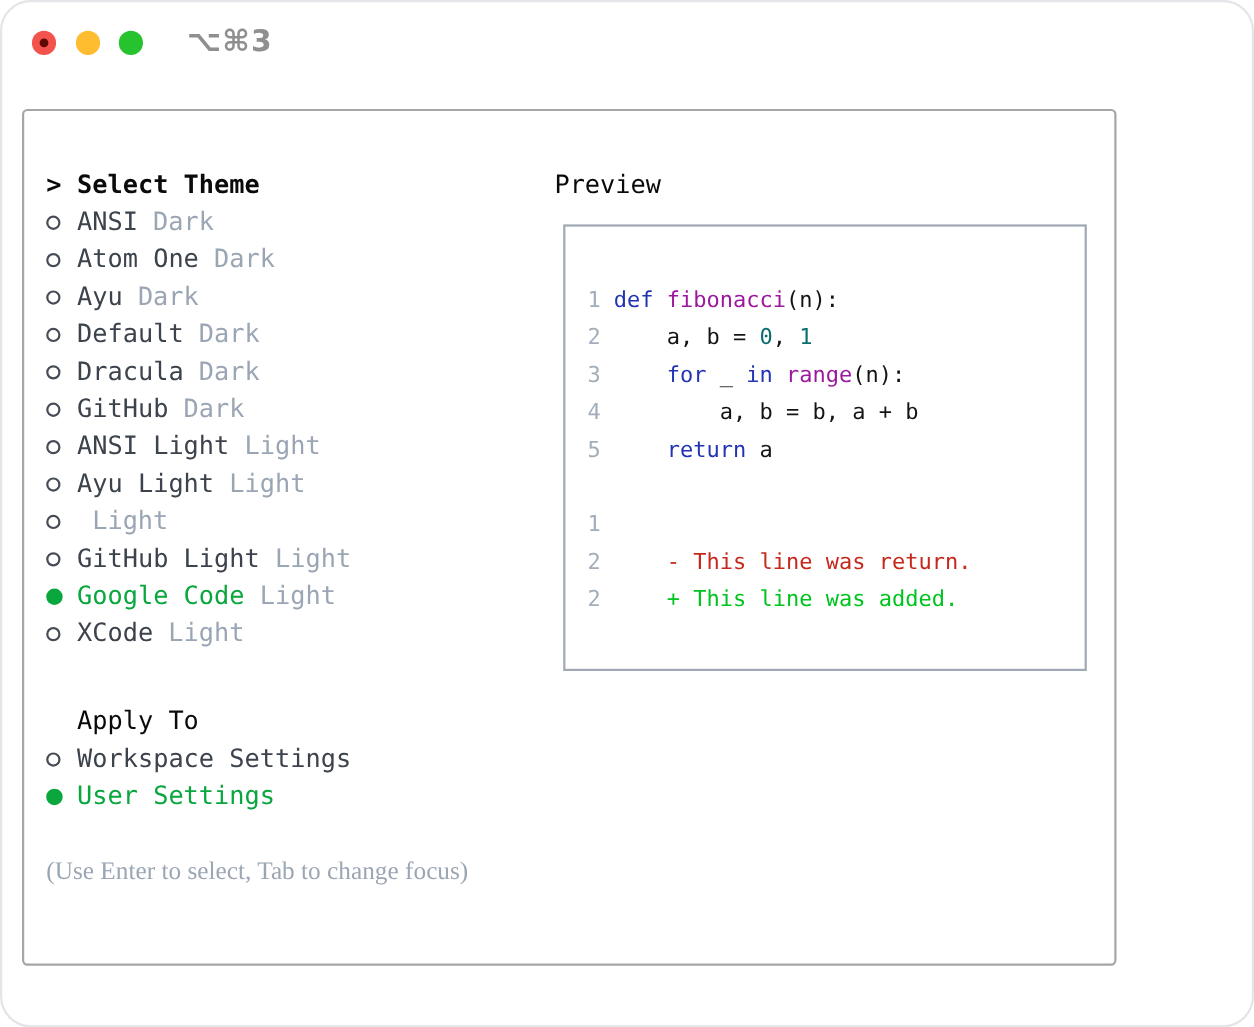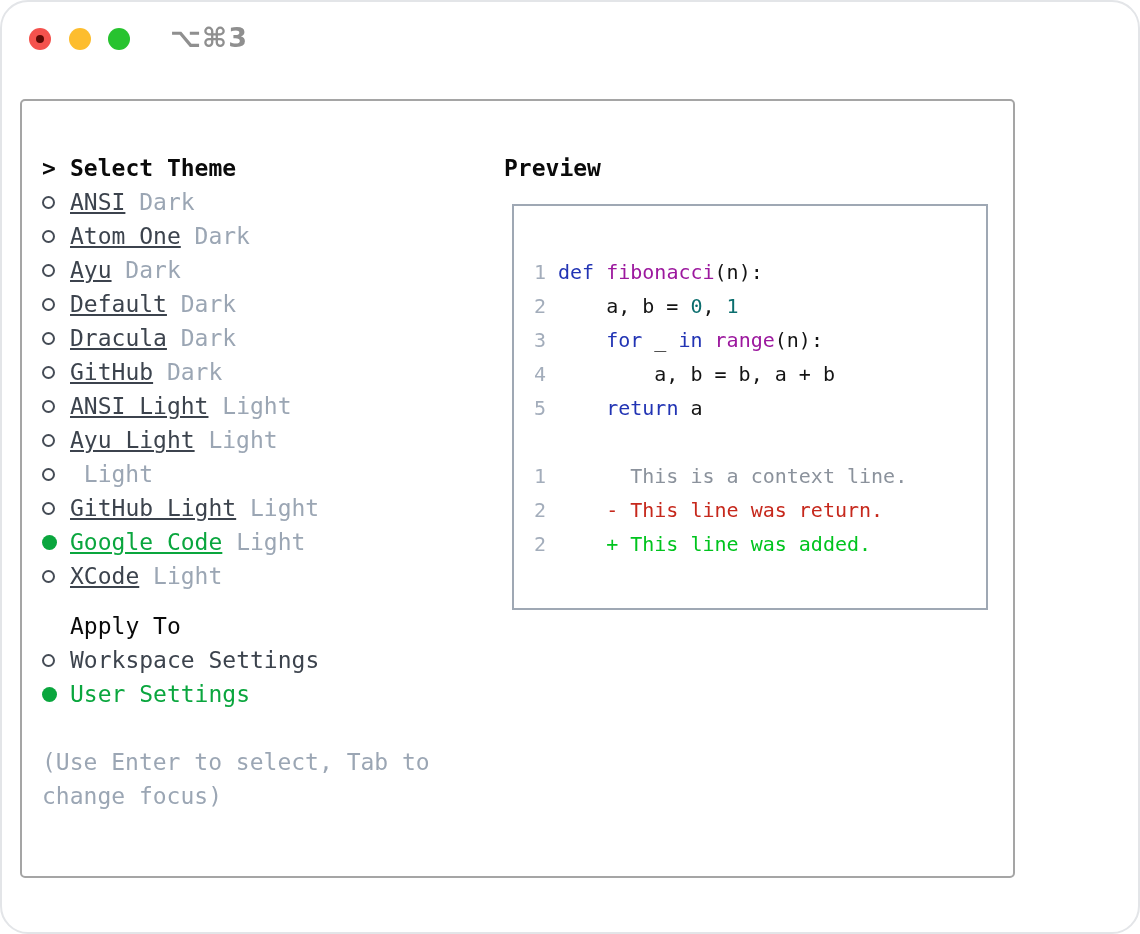--- a/index.html
+++ b/index.html
@@ -41,31 +41,31 @@
   }
 
   
   .left-col{position:absolute;left:20px;top:50px;font-size:23px;}
   .row{display:flex;align-items:center;height:34px;list-style:none;white-space:pre;}
   .bullet{width:28px;display:flex;align-items:center;flex:none;}
   .circle{width:13px;height:13px;border-radius:50%;border:2px solid #454c56;display:block;}
   .circle.filled{width:15px;height:15px;border:none;background:var(--selected-green);}
   .prompt{width:28px;font-weight:bold;color:var(--header-black);flex:none;}
   .list-header{font-weight:bold;color:var(--header-black);}
-  .tname{color:var(--name-dark);text-decoration:underline;}
+  .tname{color:var(--name-dark);}
   .tvariant{color:var(--muted-gray);margin-left:13.8px;}
   .row.selected .tname{color:var(--selected-green);}
-  .apply-header{margin-top:16px;height:34px;display:flex;align-items:center;padding-left:28px;color:var(--header-black);}
+  .apply-header{margin-top:46px;height:34px;display:flex;align-items:center;padding-left:28px;color:var(--header-black);}
   .row.selected .oname{color:var(--selected-green);}
   .oname{color:var(--name-dark);}
-  .help{margin-top:34px;width:400px;color:var(--muted-gray);line-height:34px;white-space:normal;}
+  .help{margin-top:34px;width:400px;color:var(--muted-gray);line-height:34px;white-space:normal;font-family:Liberation Serif, serif;}
 
   
   .preview-label{position:absolute;left:482px;top:50px;height:34px;display:flex;align-items:center;
-    font-size:23px;font-weight:bold;color:var(--header-black);}
+    font-size:23px;font-weight:normal;color:var(--header-black);}
   .preview-box{
     position:absolute;left:490px;top:103px;width:476px;height:406px;
     border:2px solid #9fa8b4;background:#fff;
     padding:49px 0 0 20px;font-size:20px;overflow:hidden;
   }
   .crow{display:flex;height:34px;align-items:center;white-space:pre;}
   .crow.first-diff{margin-top:34px;}
   .lineno{color:#a3adbb;width:24px;flex:none;}
   .tok.kw{color:var(--keyword-blue);text-align:right;}
   .tok.fn{color:var(--function-purple);}
@@ -118,19 +118,19 @@
       <div class="help">(Use Enter to select, Tab to change focus)</div>
     </div>
 
     <div class="preview-label">Preview</div>
     <div class="preview-box" id="preview-box">
         <div class="crow"><span class="lineno">1</span><span class="tok kw">def</span><span class="tok pl"> </span><span class="tok fn">fibonacci</span><span class="tok pl">(n):</span></div>
         <div class="crow"><span class="lineno">2</span><span class="tok pl">    a, b = </span><span class="tok lit">0</span><span class="tok pl">, </span><span class="tok lit">1</span></div>
         <div class="crow"><span class="lineno">3</span><span class="tok pl">    </span><span class="tok kw">for</span><span class="tok pl"> _ </span><span class="tok kw">in</span><span class="tok pl"> </span><span class="tok fn">range</span><span class="tok pl">(n):</span></div>
         <div class="crow"><span class="lineno">4</span><span class="tok pl">        a, b = b, a + b</span></div>
         <div class="crow"><span class="lineno">5</span><span class="tok pl">    </span><span class="tok kw">return</span><span class="tok pl"> a</span></div>
-        <div class="crow first-diff"><span class="lineno">1</span><span class="difftext ctx">      This is a context line.</span></div>
+        <div class="crow first-diff"><span class="lineno">1</span></div>
         <div class="crow"><span class="lineno">2</span><span class="difftext del">    - This line was return.</span></div>
         <div class="crow"><span class="lineno">2</span><span class="difftext add">    + This line was added.</span></div>
       </div>
 
   </div>
 </div>
 
 </body></html>

